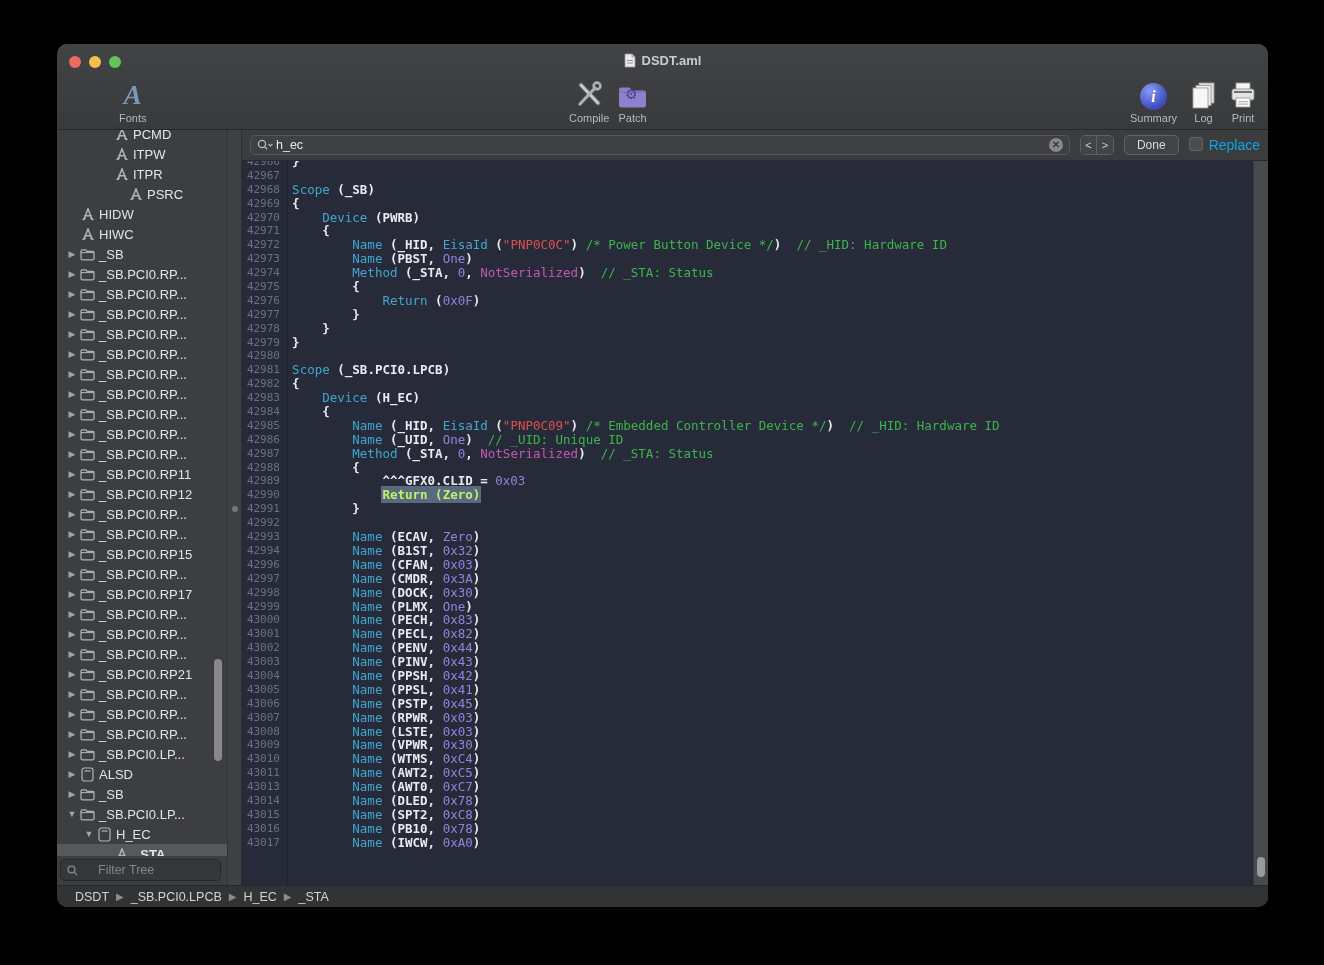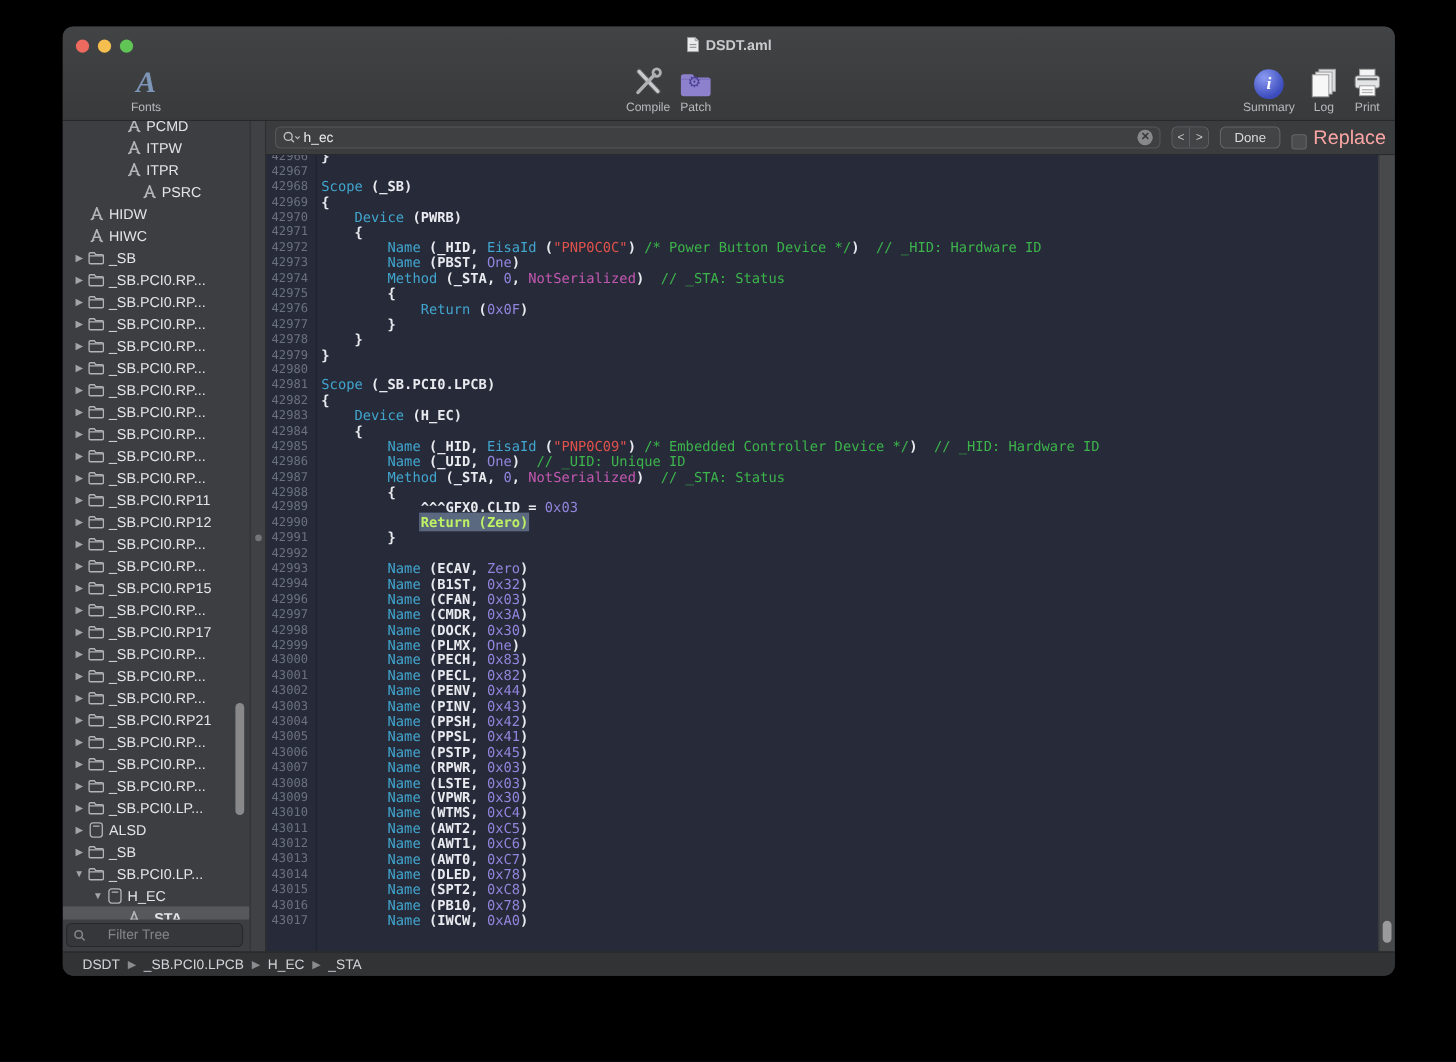--- a/index.html
+++ b/index.html
@@ -1,19 +1,19 @@
 <!DOCTYPE html>
 <html><head>
 <meta charset="utf-8">
 <style>
   * { margin:0; padding:0; box-sizing:border-box; }
   html,body { width:1324px; height:965px; background:#000; overflow:hidden;
               font-family:"Liberation Sans", sans-serif; }
 
-  .window { position:absolute; left:57px; top:24px; width:1211px; height:863px;
+  .window { position:absolute; left:57px; top:44px; width:1211px; height:863px;
             border-radius:10px; overflow:hidden; background:#3a3c3e;
             box-shadow:0 22px 60px rgba(0,0,0,.65); }
 
   
   .chrome { position:absolute; left:0; top:0; width:100%; height:86px;
             background:linear-gradient(#414345,#393a3c); border-bottom:1px solid #272829; }
   .titlebar { position:absolute; left:0; top:0; width:100%; height:32px; }
   .lights { position:absolute; left:12px; top:12px; display:flex; gap:8px; }
   .light { width:12px; height:12px; border-radius:50%; }
   .light.red{ background:#ed6a5f; } .light.yellow{ background:#f5bf4f; } .light.green{ background:#61c555; }
@@ -68,21 +68,21 @@
               color:#39393b; font-size:10px; line-height:14px; text-align:center;
               font-weight:bold; }
   .navseg { display:flex; height:20px; border:1px solid #606163; border-radius:5px;
             overflow:hidden; }
   .navseg span { width:16px; display:flex; align-items:center; justify-content:center;
                  color:#cfd0d2; font-size:11px; background:#424446; }
   .navseg span:first-child { border-right:1px solid #606163; }
   .donebtn { height:20px; padding:0 12px; border:1px solid #626365; border-radius:5px;
              background:#424446; color:#d9dadb; font-size:12px; display:flex;
              align-items:center; }
-  .replacewrap { display:flex; align-items:flex-end; gap:6px; color:#fca5a5; font-size:18px; }
+  .replacewrap { display:flex; align-items:flex-start; gap:6px; color:#0ea5e9; font-size:14px; }
   .checkbox { width:14px; height:14px; border-radius:3px; background:#4a4c4e;
               border:1px solid #646567; }
 
   .editor { position:absolute; left:0; top:31px; width:1011px; height:724px;
             background:#272b39; overflow:hidden; font-family:"DejaVu Sans Mono", monospace; }
   .gutter-sep { position:absolute; left:45px; top:0; bottom:0; width:1px; background:#1d2230; }
   .lines { margin-top:-6px; }
   .cl { position:relative; height:13.9px; line-height:13.9px; font-size:12.5px; }
   .cl .ln { position:absolute; left:0; top:0; width:38px; text-align:right;
             color:#6b7181; font-size:11px; }
@@ -822,24 +822,20 @@
           </div>
           <div class="cl">
             <span class="ln">43010</span>
             <span class="code"><span class="tk-b">            </span><span class="tk-k">Name</span><span class="tk-b"> (WTMS, </span><span class="tk-n">0xC4</span><span class="tk-b">)</span></span>
           </div>
           <div class="cl">
             <span class="ln">43011</span>
             <span class="code"><span class="tk-b">            </span><span class="tk-k">Name</span><span class="tk-b"> (AWT2, </span><span class="tk-n">0xC5</span><span class="tk-b">)</span></span>
           </div>
           <div class="cl">
-            <span class="ln">43012</span>
-            <span class="code"><span class="tk-b">            </span><span class="tk-k">Name</span><span class="tk-b"> (AWT1, </span><span class="tk-n">0xC6</span><span class="tk-b">)</span></span>
-          </div>
-          <div class="cl">
             <span class="ln">43013</span>
             <span class="code"><span class="tk-b">            </span><span class="tk-k">Name</span><span class="tk-b"> (AWT0, </span><span class="tk-n">0xC7</span><span class="tk-b">)</span></span>
           </div>
           <div class="cl">
             <span class="ln">43014</span>
             <span class="code"><span class="tk-b">            </span><span class="tk-k">Name</span><span class="tk-b"> (DLED, </span><span class="tk-n">0x78</span><span class="tk-b">)</span></span>
           </div>
           <div class="cl">
             <span class="ln">43015</span>
             <span class="code"><span class="tk-b">            </span><span class="tk-k">Name</span><span class="tk-b"> (SPT2, </span><span class="tk-n">0xC8</span><span class="tk-b">)</span></span>

